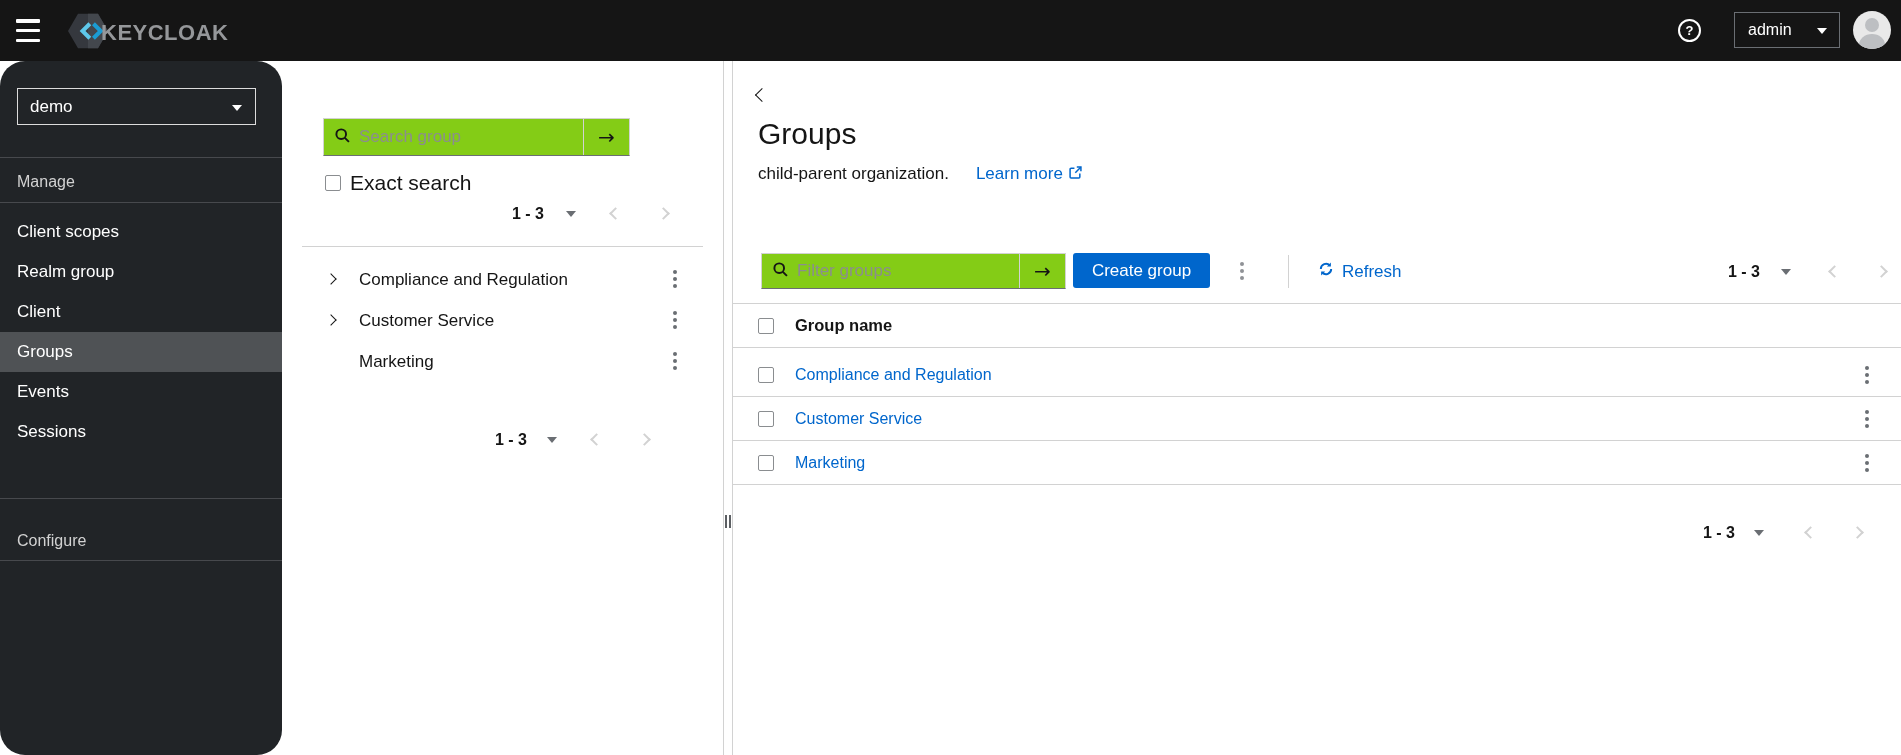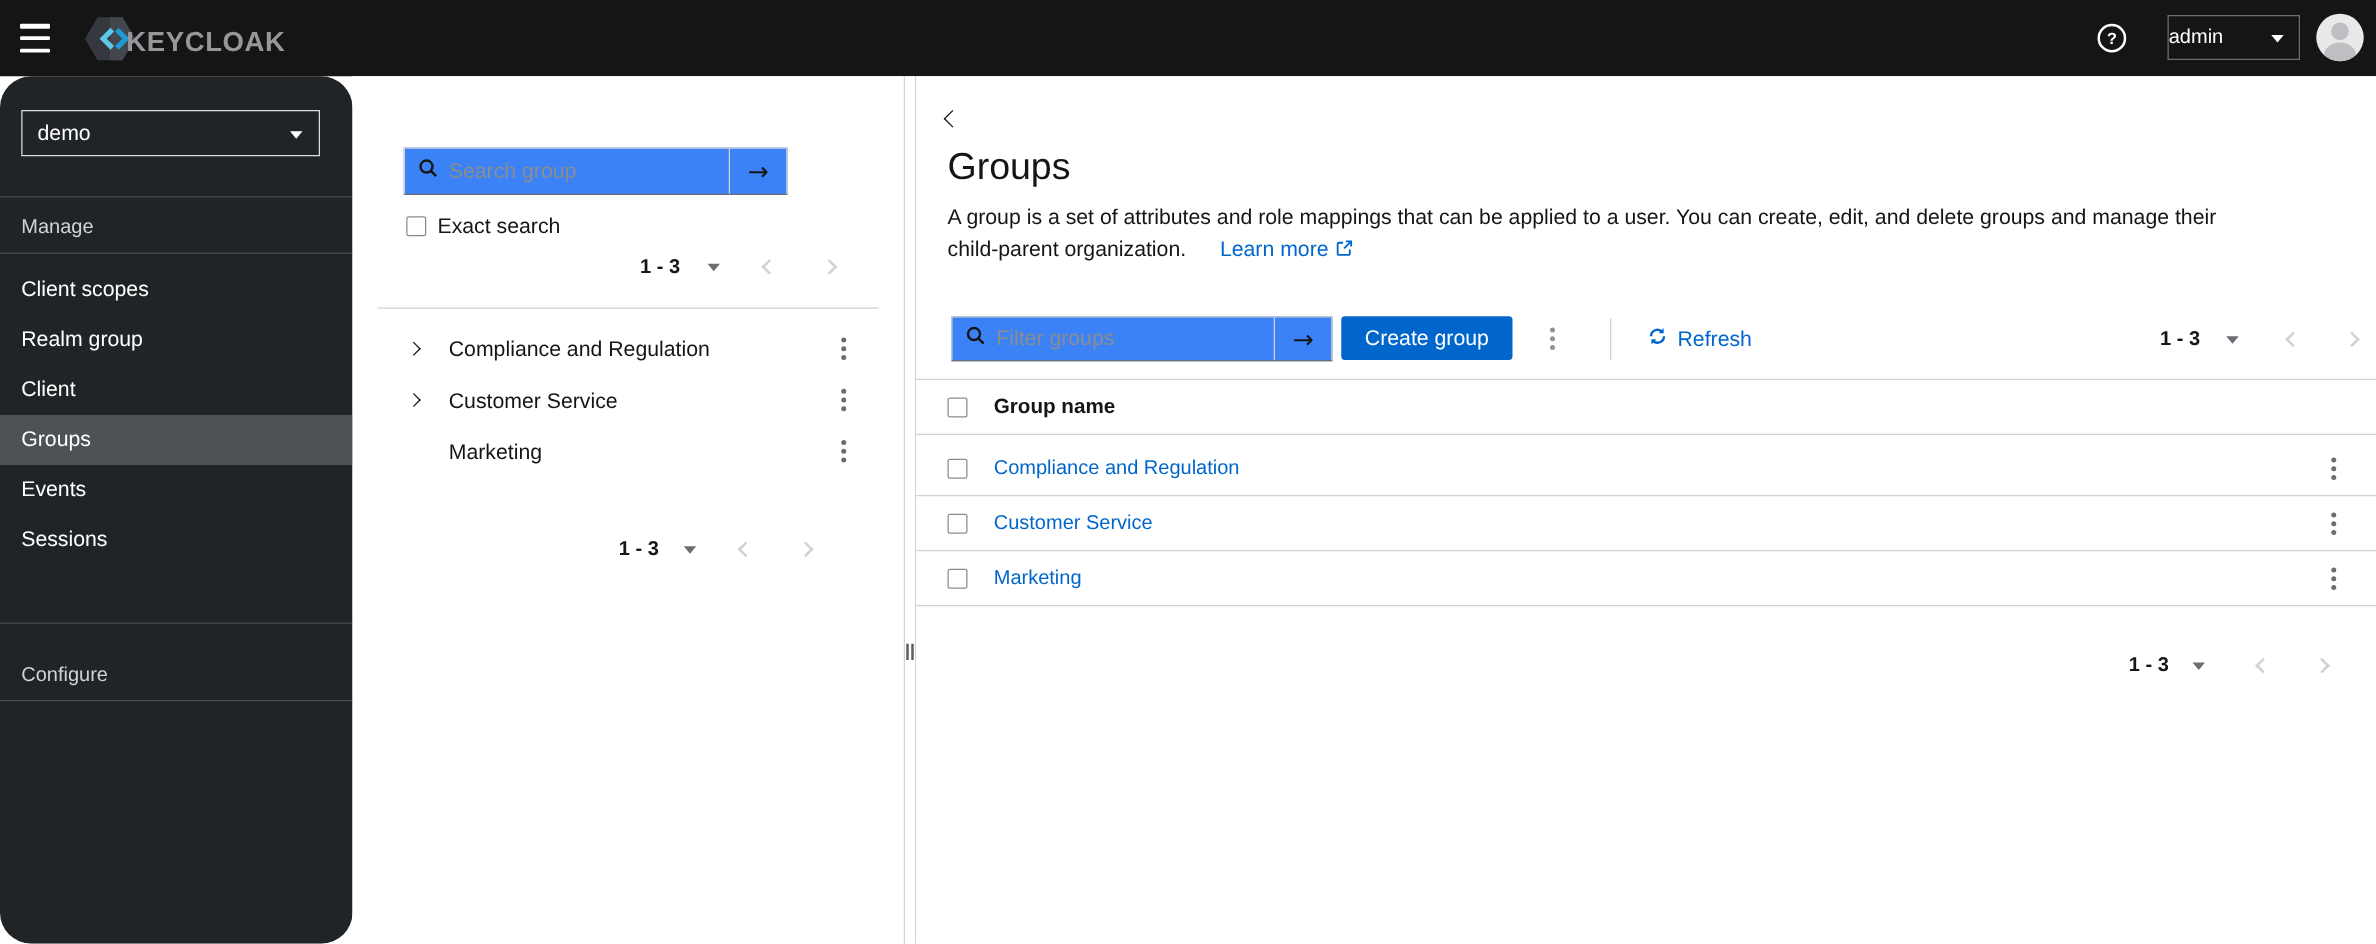--- a/index.html
+++ b/index.html
@@ -8,38 +8,38 @@
   .abs { position:absolute; }
   [data-interactable="true"] { cursor:pointer; }
 
   
   .masthead { position:absolute; left:0; top:0; width:1901px; height:61px; background:#151515; }
   .hamburger { position:absolute; left:16px; top:19px; width:26px; height:23px; display:flex; flex-direction:column; justify-content:space-between; }
   .hamburger i { display:block; width:24px; height:3.5px; background:#fff; border-radius:1px; }
   .logo { position:absolute; left:68px; top:11px; display:flex; align-items:center; }
   .brand-text { font-size:22px; font-weight:bold; color:#95979a; letter-spacing:.5px; margin-left:-7px; }
   .help-btn { position:absolute; left:1678px; top:19px; width:23px; height:23px; border:2px solid #fff; border-radius:50%; color:#fff; font-size:13px; font-weight:bold; display:flex; align-items:center; justify-content:center; }
-  .admin-dd { position:absolute; left:1734px; top:12px; width:106px; height:36px; border:1px solid #6a6e73; display:flex; align-items:center; color:#fff; font-size:16px; }
+  .admin-dd { position:absolute; left:1734px; top:12px; width:106px; height:36px; border:1px solid #6a6e73; display:flex; align-items:center; color:#fff; font-size:16px; padding-left:13px; }
   .caret-white { width:0; height:0; border-left:5px solid transparent; border-right:5px solid transparent; border-top:6px solid #fff; position:absolute; right:12px; top:15px; }
   .avatar { position:absolute; left:1853px; top:11px; width:38px; height:38px; border-radius:50%; background:#e9e9e9; overflow:hidden; }
   .avatar .head { position:absolute; left:12px; top:7px; width:14px; height:14px; border-radius:50%; background:#bdbfc2; }
   .avatar .torso { position:absolute; left:6px; top:23px; width:26px; height:22px; border-radius:50%; background:#bdbfc2; }
 
   
   .sidebar { position:absolute; left:0; top:61px; width:282px; height:694px; background:#212427;border-radius:25px; }
   .realm-select { position:absolute; left:17px; top:27px; width:239px; height:37px; border:1px solid #dcdcdc; color:#fff; font-size:17px; display:flex; align-items:center; padding-left:12px; background:transparent; }
   .sb-div { position:absolute; left:0; width:282px; height:1px; background:#47494d; }
   .sb-section { position:absolute; left:17px; font-size:16px; color:#d2d2d2; }
   .nav { position:absolute; left:0; width:282px; }
   .nav-item { height:40px; line-height:40px; padding-left:17px; font-size:17px; color:#fff; }
   .nav-item.selected { background:#4f5255; }
 
   
   .midpanel { position:absolute; left:282px; top:61px; width:441px; height:694px; background:#fff; }
-  .searchbox { position:absolute; display:flex; background:#3b82f6; border:1px solid #d2d2d2; border-bottom-color:#6a6e73; }
+  .searchbox { position:absolute; display:flex; background:#84cc16; border:1px solid #d2d2d2; border-bottom-color:#6a6e73; }
   .sfield { flex:1; display:flex; align-items:center; gap:9px; padding-left:11px; min-width:0; }
   .searchbox input { border:0; outline:0; flex:1; font-size:17px; font-family:inherit; color:#151515; min-width:0; background:transparent; }
   .searchbox input::placeholder { color:#8b8d8f; }
   .sbtn { width:46px; border-left:1px solid #d2d2d2; display:flex; align-items:center; justify-content:center; }
   .arrow-glyph { font-family:"DejaVu Sans",sans-serif; font-size:20px; color:#151515; }
   .cb { width:16px; height:16px; border:1.5px solid #8a8d90; border-radius:2px; background:#fff; flex:none; }
   .pag-range { font-size:16px; font-weight:bold; color:#151515; }
   .pcaret { width:0; height:0; border-left:5.5px solid transparent; border-right:5.5px solid transparent; border-top:6.5px solid #6a6e73; }
   .pchev { width:9px; height:9px; border-left:2.2px solid #d2d2d2; border-bottom:2.2px solid #d2d2d2; transform:rotate(45deg); }
   .pchev.right { transform:rotate(225deg); }
@@ -139,21 +139,21 @@
       </span>
       <input data-interactable="true" placeholder="Search group" style="">
     </div>
     <div class="sbtn" data-interactable="true">
       <span class="arrow-glyph" data-interactable="false">→</span>
     </div>
   </div>
 
   <div class="abs" style="left:43px;top:110px;display:flex;align-items:center;gap:9px;" data-interactable="false">
     <span class="cb" data-interactable="true"></span>
-    <span style="font-size:17px;" data-interactable="false">Exact search</span>
+    <span style="font-size:21px;" data-interactable="false">Exact search</span>
   </div>
 
   <div class="abs" style="left:0;top:139px;width:441px;height:30px;" data-interactable="false">
     <span class="pag-range abs" style="left:230px;top:5px;" data-interactable="false">1 - 3</span>
     <span class="pcaret abs" style="left:284px;top:11px;" data-interactable="true"></span>
     <span class="pchev abs" style="left:329px;top:9px;" data-interactable="true"></span>
     <span class="pchev right abs" style="left:377px;top:9px;" data-interactable="true"></span>
   </div>
 
   <div class="hline" style="left:20px;top:185px;width:401px;" data-interactable="false"></div>
@@ -199,21 +199,20 @@
       <i></i>
     </div>
 </div>
 
 <div class="main" data-interactable="false">
   <span class="back-chev" data-interactable="true"></span>
 
   <h1 class="page-title" data-interactable="false">Groups</h1>
 
   <div class="desc" data-interactable="false">
-    <span style="display:block;" data-interactable="false">A group is a set of attributes and role mappings that can be applied to a user. You can create, edit, and delete groups and manage their</span>
     <span class="line2">
       <span data-interactable="false">child-parent organization.</span>
       <a class="link-blue learn-more" href="#" data-interactable="true">
         <span data-interactable="false">Learn more</span>
         <span data-interactable="false">
           <svg width="13" height="13" viewBox="0 0 12 12">
               <path d="M5 2H1.9A.9.9 0 0 0 1 2.9v7.2c0 .5.4.9.9.9h7.2a.9.9 0 0 0 .9-.9V7" fill="none" stroke="#0066cc" stroke-width="1.4"></path>
               <path d="M7.2 1H11v3.8" fill="none" stroke="#0066cc" stroke-width="1.4"></path>
               <path d="M10.8 1.2 5.8 6.2" stroke="#0066cc" stroke-width="1.4"></path>
             </svg>

